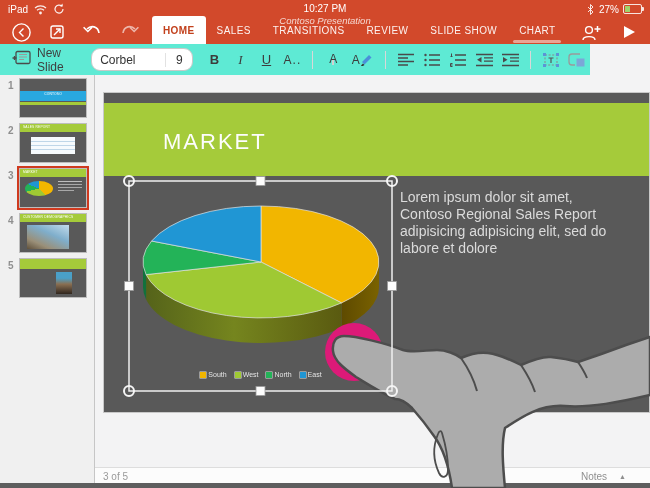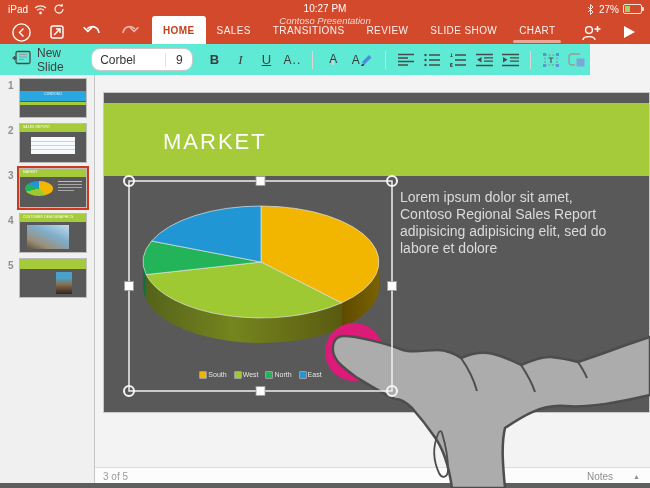--- a/index.html
+++ b/index.html
@@ -60,21 +60,21 @@
   .banner{position:absolute;left:0;right:0;top:10px;height:73px;background:#A5CB3A;}
   .slide-title{position:absolute;left:59px;top:36px;font-size:22px;letter-spacing:2px;color:#FDFDFD;}
   .body-text{position:absolute;left:296px;top:96px;width:245px;font-size:14px;line-height:17px;color:#DBDBDB;}
   .chart-svg{position:absolute;left:0;top:0;}
   .legend{position:absolute;left:37px;top:278px;width:240px;display:flex;justify-content:center;gap:8px;}
   .legend-item{display:flex;align-items:center;gap:2px;font-size:7px;color:#E4E4E4;}
   .legend-swatch{width:6px;height:6px;box-shadow:0 0 0 .5px #ddd;}
   
   .footerbar{position:absolute;left:95px;top:467px;width:555px;height:16px;background:#FCFCFC;border-top:1px solid #DDD;box-sizing:border-box;}
   .page-ind{position:absolute;left:8px;top:3px;font-size:10px;color:#9A9A9A;}
-  .notes-btn{position:absolute;right:10px;top:3px;font-size:10px;color:#8F8F8F;display:flex;gap:20px;align-items:center;}
+  .notes-btn{position:absolute;right:24px;top:3px;font-size:10px;color:#8F8F8F;display:flex;gap:12px;align-items:center;}
   .bottom-strip{position:absolute;left:0;top:483px;width:650px;height:5px;background:#5E5E5E;}
   
   .overlay{position:absolute;left:0;top:0;width:650px;height:488px;pointer-events:none;}
 </style>
 </head>
 <body>
 
 <div class="screen">
 
   <div class="header">

